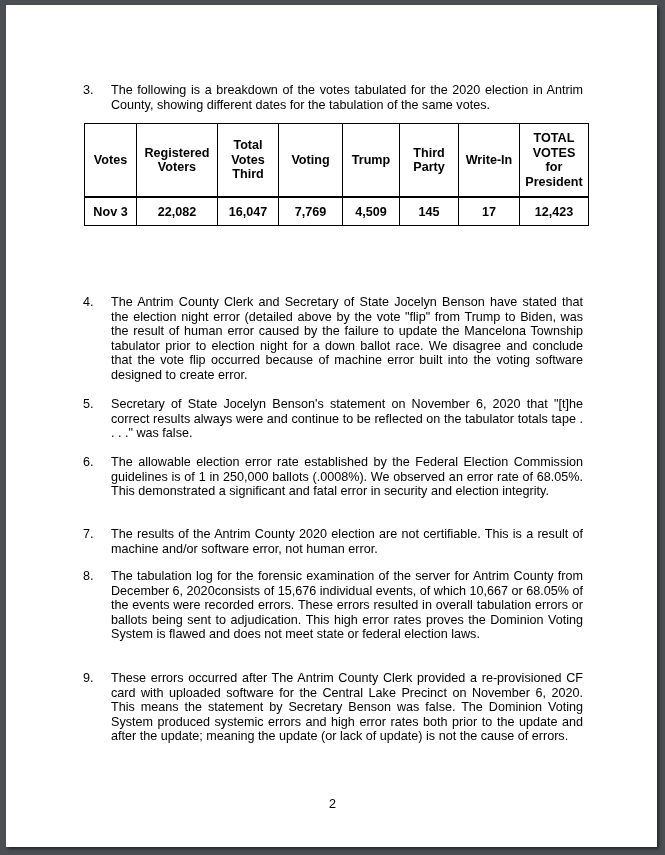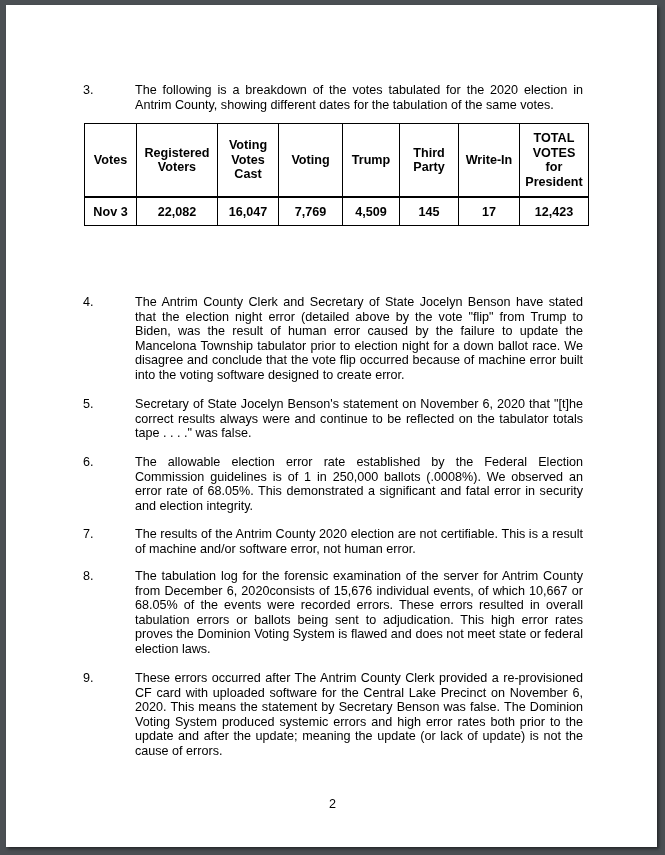--- a/index.html
+++ b/index.html
@@ -24,21 +24,21 @@
     width: 500px;
     font-size: 12.6px;
     line-height: 14.6px;
   }
   .para .num {
     position: absolute;
     left: 0; top: 0;
     width: 30px;
   }
   .para .text {
-    margin-left: 52px;
+    margin-left: 28px;
     text-align: justify;
     display: block;
   }
   table.votes {
     position: absolute;
     left: 84px; top: 123px;
     width: 504px;
     border-collapse: collapse;
     font-size: 12.6px;
     table-layout: fixed;
@@ -84,21 +84,21 @@
       <col style="width:64px">
     <col style="width:57px">
       <col style="width:59px">
       <col style="width:61px">
       <col style="width:69px">
   </colgroup>
   <thead>
     <tr>
       <th>Votes</th>
       <th><span style="display:inline-block;width:70px">Registered Voters</span></th>
-      <th><span style="display:inline-block;width:42px">Voting Votes Cast</span></th>
+      <th><span style="display:inline-block;width:42px">Total Votes Third</span></th>
       <th>Voting</th>
       <th>Trump</th>
       <th><span style="display:inline-block;width:40px">Third Party</span></th>
       <th>Write-In</th>
       <th><span style="display:inline-block;width:60px">TOTAL VOTES for President</span></th>
     </tr>
   </thead>
   <tbody>
     <tr>
       <td>Nov 3</td>

